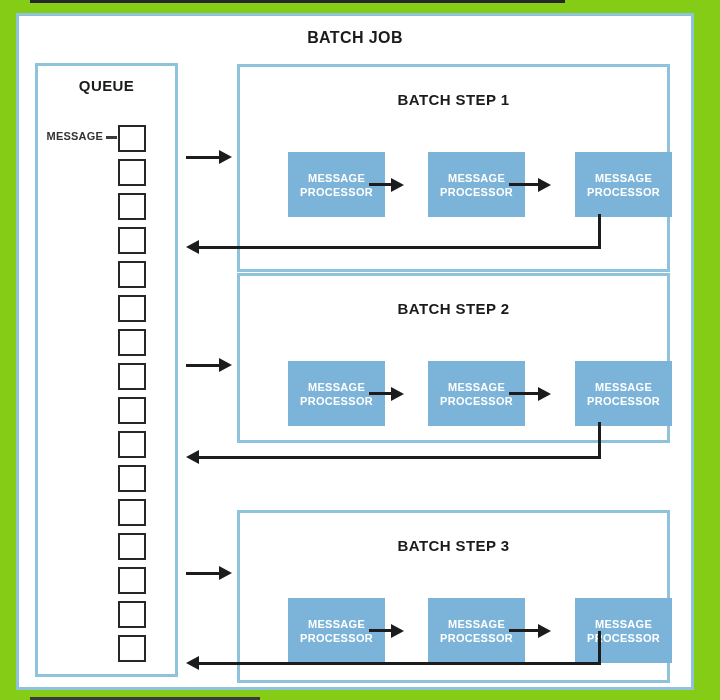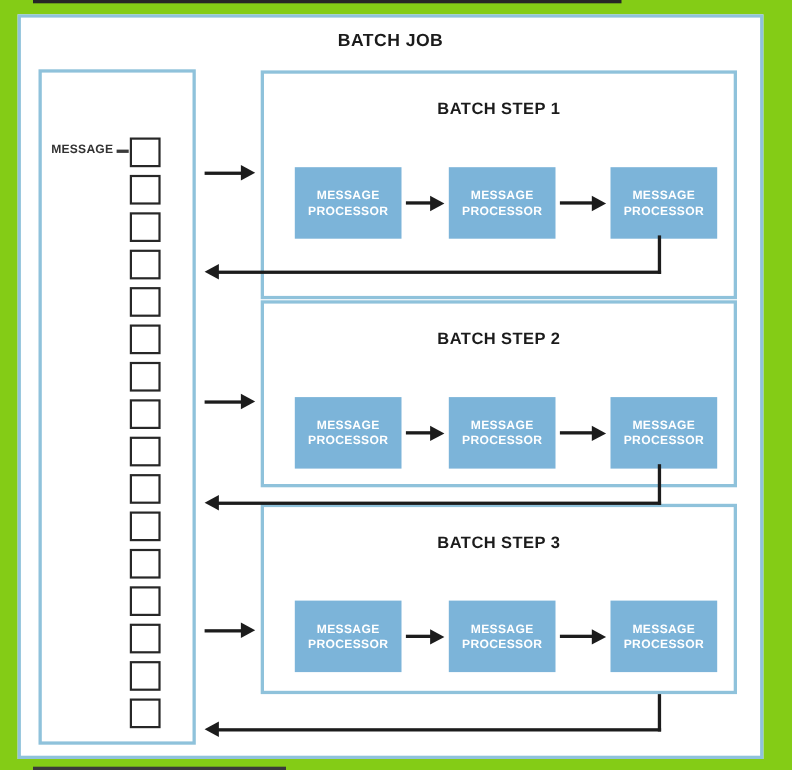--- a/index.html
+++ b/index.html
@@ -33,21 +33,21 @@
   .record-stack{position:absolute;left:118px;top:125px;display:flex;flex-direction:column;gap:7px;}
   .record-square{width:28px;height:27px;border:2.5px solid #272727;background:#ffffff;}
 
   
   .step-box{position:absolute;left:237px;width:433px;
     border:3px solid var(--border-blue);background:#ffffff;}
   .step-title{position:absolute;left:0;top:24px;width:100%;text-align:center;
     font-size:15px;font-weight:bold;letter-spacing:.4px;color:var(--ink);}
   .proc{position:absolute;top:85px;width:97px;height:65px;background:var(--proc-blue);
     color:#ffffff;font-size:11px;font-weight:bold;letter-spacing:.3px;line-height:14px;
-    display:flex;align-items:center;justify-content:center;text-align:center;padding:20px;}
+    display:flex;align-items:center;justify-content:center;text-align:center;padding:20px;margin-left:20px;}
   .proc-1{left:28px;} .proc-2{left:168px;} .proc-3{left:315px;}
 
   
   .arrow-group{position:absolute;inset:0;pointer-events:none;}
   .line-h{position:absolute;height:3px;background:var(--arrow);}
   .line-v{position:absolute;width:3px;background:var(--arrow);}
   .head-right{position:absolute;width:0;height:0;
     border-top:7px solid transparent;border-bottom:7px solid transparent;
     border-left:13px solid var(--arrow);}
   .head-left{position:absolute;width:0;height:0;
@@ -59,20 +59,21 @@
 
 <div class="canvas">
 
   <div class="artifact-top"></div>
   <div class="artifact-bottom"></div>
 
   <div class="outer-box"></div>
   <div class="outer-title">BATCH JOB</div>
 
   <div class="queue-box"></div>
+  <div class="queue-title">QUEUE</div>
   <div class="record-label">MESSAGE</div>
   <div class="record-dash"></div>
   <div class="record-stack" id="record-stack">
       <div class="record-square"></div>
       <div class="record-square"></div>
       <div class="record-square"></div>
       <div class="record-square"></div>
       <div class="record-square"></div>
       <div class="record-square"></div>
       <div class="record-square"></div>
@@ -102,21 +103,21 @@
     <div class="step-title">BATCH STEP 2</div>
     <div class="proc proc-1">MESSAGE PROCESSOR</div>
     <div class="proc proc-2">MESSAGE PROCESSOR</div>
     <div class="proc proc-3">MESSAGE PROCESSOR</div>
     <div class="line-h" style="left:129px;top:116px;width:23px;"></div>
     <div class="head-right" style="left:151px;top:111px;"></div>
     <div class="line-h" style="left:269px;top:116px;width:30px;"></div>
     <div class="head-right" style="left:298px;top:111px;"></div>
   </div>
 
-  <div class="step-box" style="top:458px;height:173px;">
+  <div class="step-box" style="top:510px;height:173px;">
     <div class="step-title">BATCH STEP 3</div>
     <div class="proc proc-1">MESSAGE PROCESSOR</div>
     <div class="proc proc-2">MESSAGE PROCESSOR</div>
     <div class="proc proc-3">MESSAGE PROCESSOR</div>
     <div class="line-h" style="left:129px;top:116px;width:23px;"></div>
     <div class="head-right" style="left:151px;top:111px;"></div>
     <div class="line-h" style="left:269px;top:116px;width:30px;"></div>
     <div class="head-right" style="left:298px;top:111px;"></div>
   </div>
 

